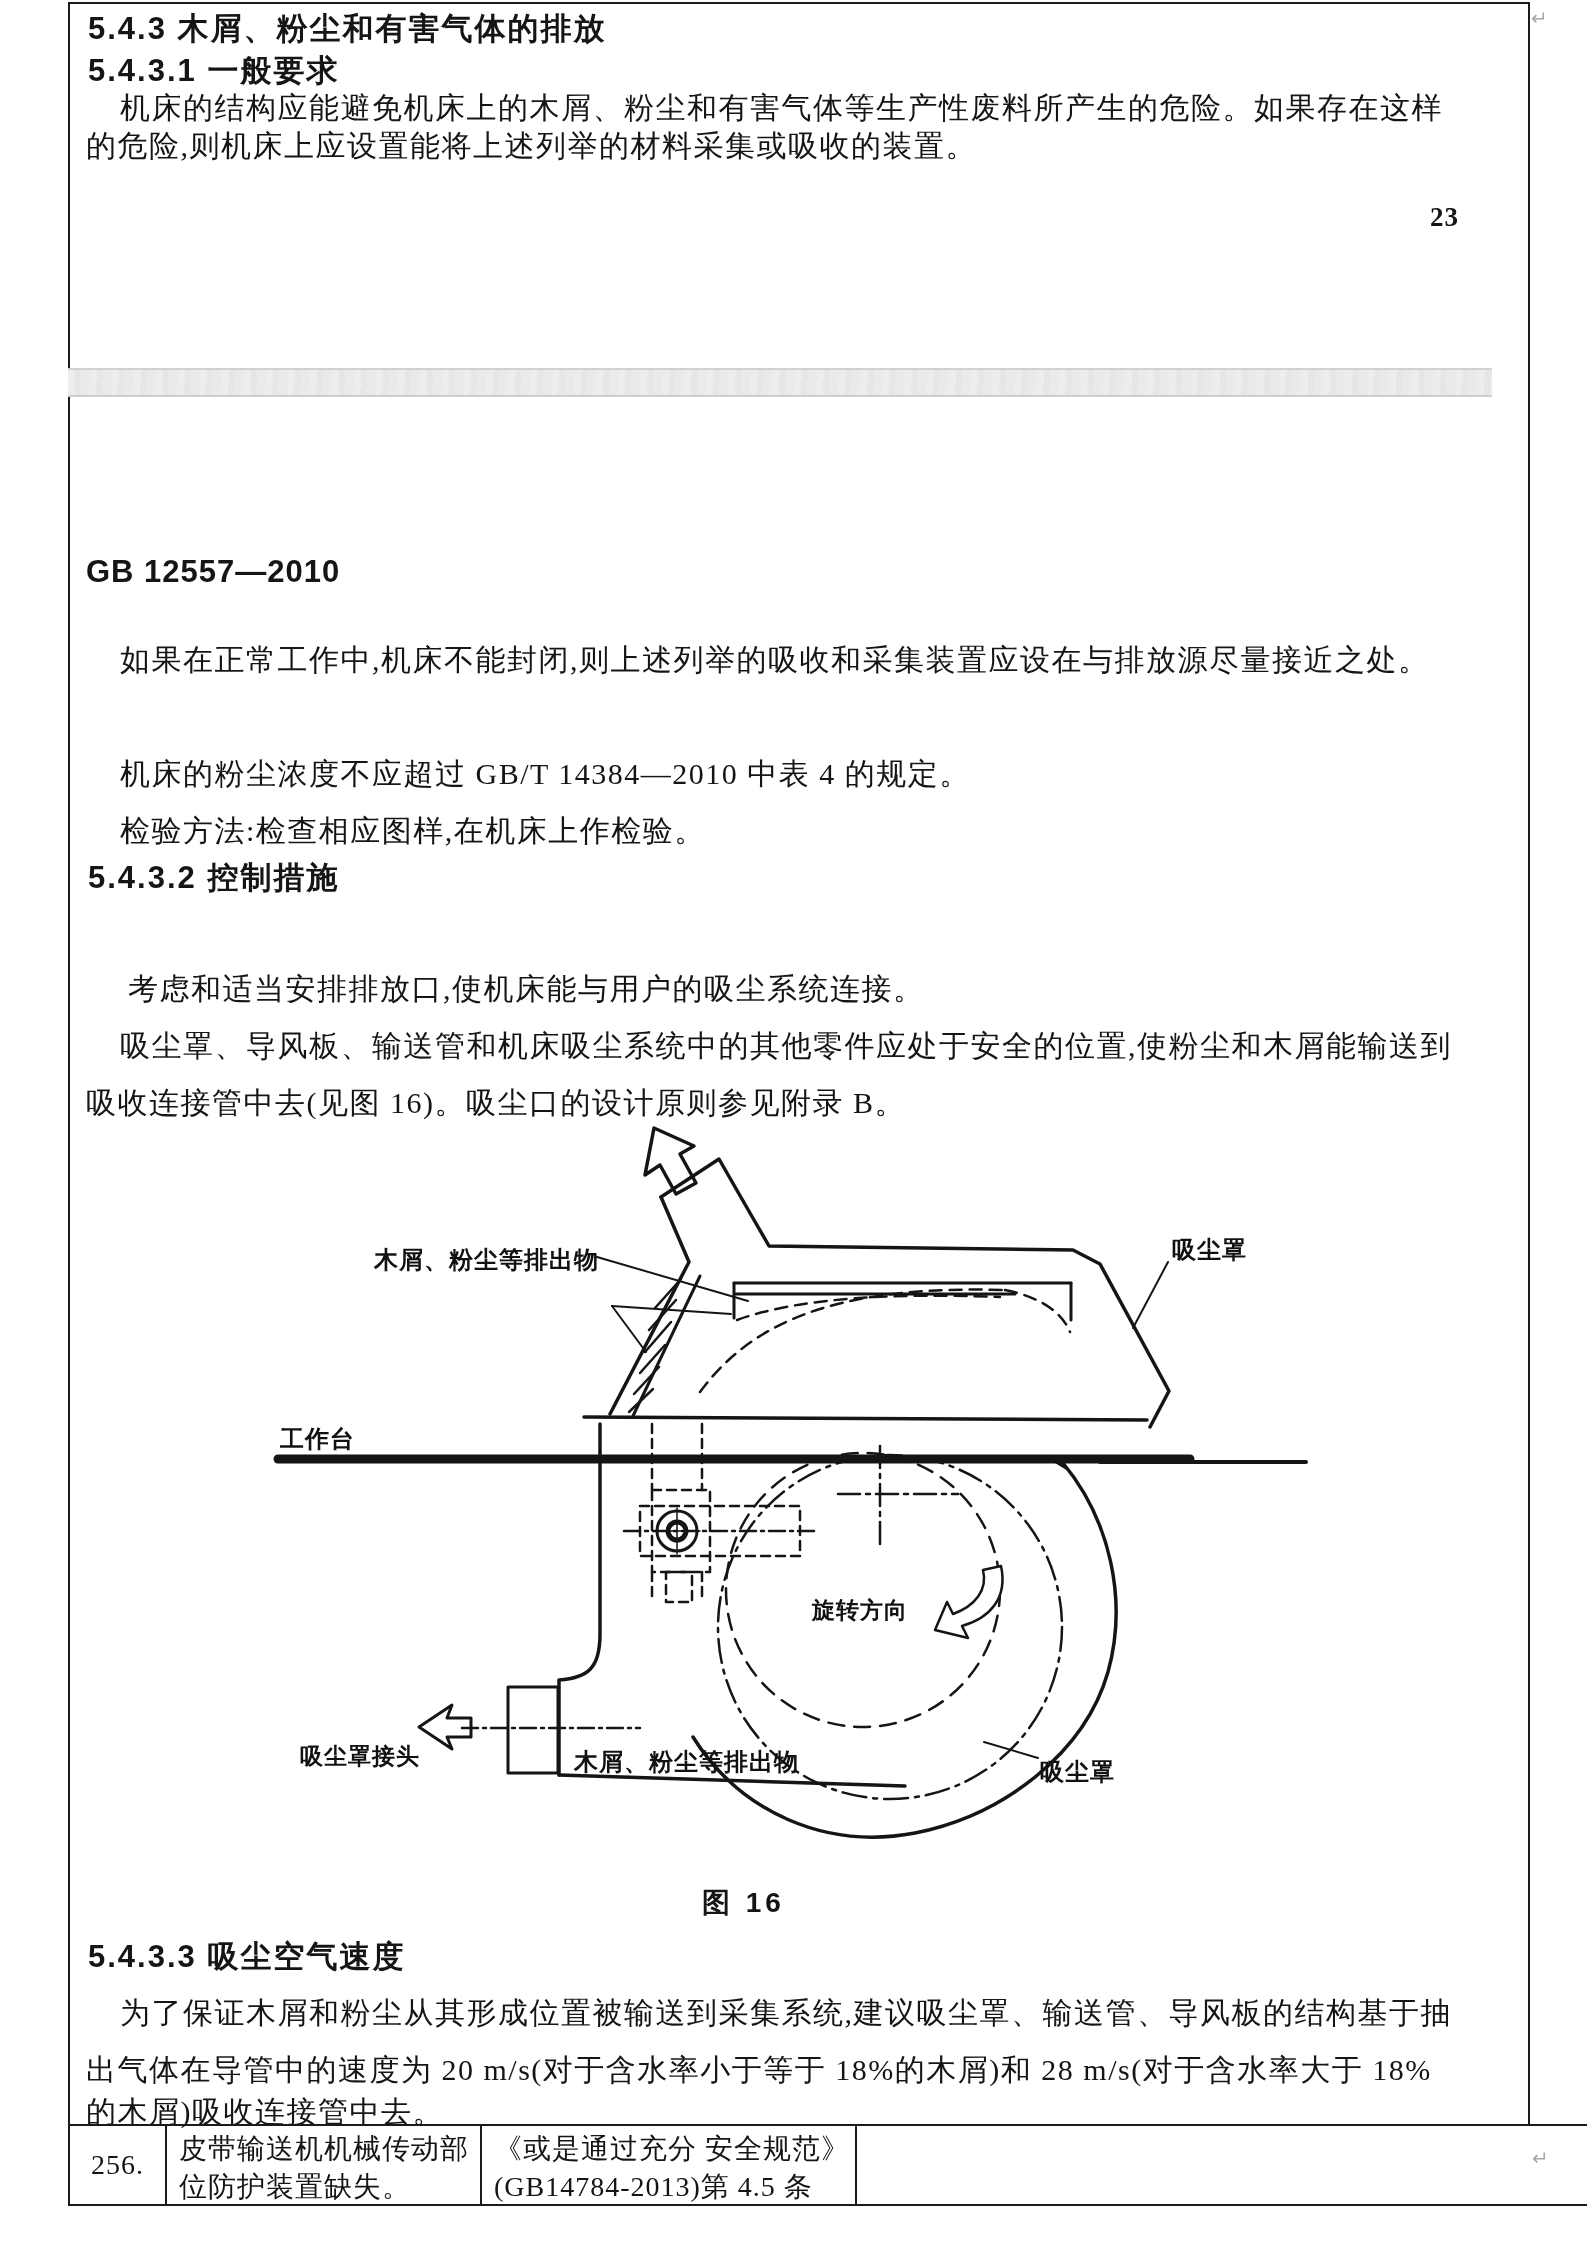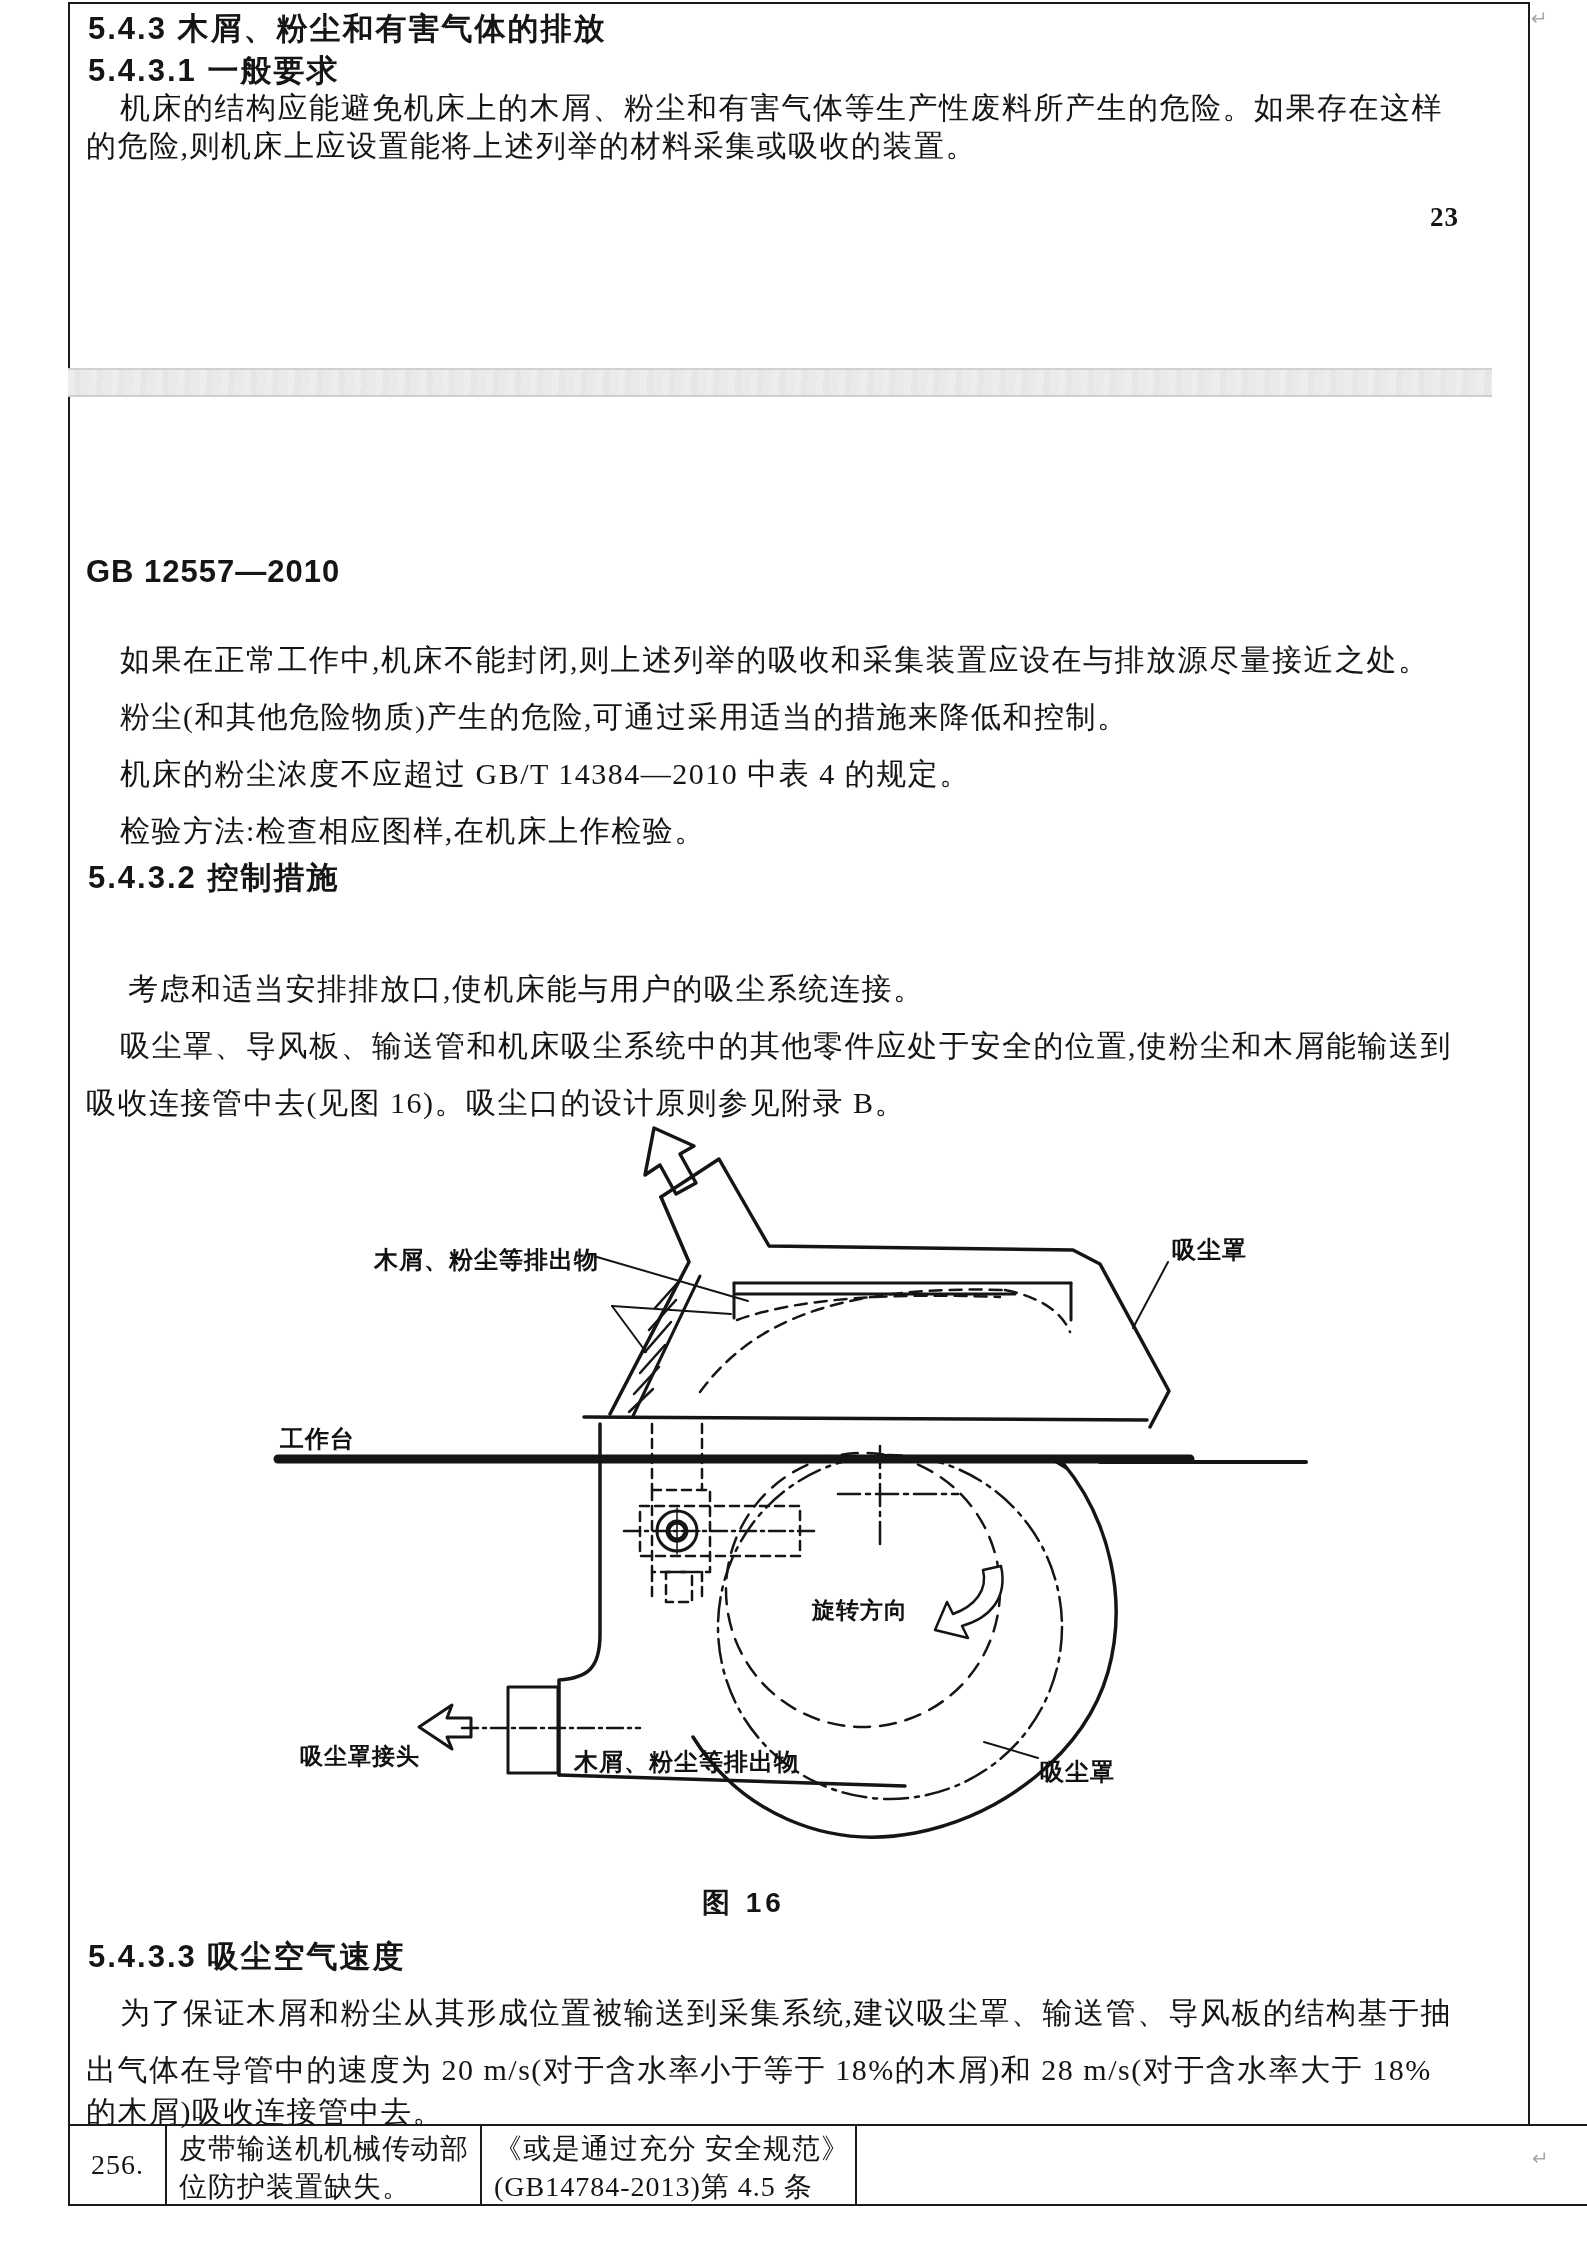--- a/index.html
+++ b/index.html
@@ -39,21 +39,20 @@
   <div class="abs h" style="left:88px;top:8px;">5.4.3  木屑、粉尘和有害气体的排放</div>
   <div class="abs h" style="left:88px;top:50px;">5.4.3.1  一般要求</div>
   <div class="abs body-line indent" style="left:86px;top:88px;">机床的结构应能避免机床上的木屑、粉尘和有害气体等生产性废料所产生的危险。如果存在这样</div>
   <div class="abs body-line" style="left:86px;top:126px;">的危险,则机床上应设置能将上述列举的材料采集或吸收的装置。</div>
   <div class="abs pageno" style="left:1430px;top:202px;">23</div>
 
   <div id="scan-bar"></div>
 
   <div class="abs std" style="left:86px;top:554px;">GB 12557—2010</div>
   <div class="abs body-line indent" style="left:86px;top:640px;">如果在正常工作中,机床不能封闭,则上述列举的吸收和采集装置应设在与排放源尽量接近之处。</div>
-  <div class="abs body-line indent" style="left:86px;top:697px;">粉尘(和其他危险物质)产生的危险,可通过采用适当的措施来降低和控制。</div>
   <div class="abs body-line indent" style="left:86px;top:754px;">机床的粉尘浓度不应超过 GB/T 14384—2010 中表 4 的规定。</div>
   <div class="abs body-line indent" style="left:86px;top:811px;">检验方法:检查相应图样,在机床上作检验。</div>
 
   <div class="abs h" style="left:88px;top:857px;">5.4.3.2  控制措施</div>
   <div class="abs body-line" style="left:86px;top:969px;margin-left:42px;">考虑和适当安排排放口,使机床能与用户的吸尘系统连接。</div>
   <div class="abs body-line indent" style="left:86px;top:1026px;">吸尘罩、导风板、输送管和机床吸尘系统中的其他零件应处于安全的位置,使粉尘和木屑能输送到</div>
   <div class="abs body-line" style="left:86px;top:1083px;">吸收连接管中去(见图 16)。吸尘口的设计原则参见附录 B。</div>
 
   <svg style="position:absolute;left:260px;top:1090px;" width="1270" height="800" viewBox="260 1090 1270 800" fill="none" stroke="#151515" stroke-linecap="round" stroke-linejoin="round">
 

